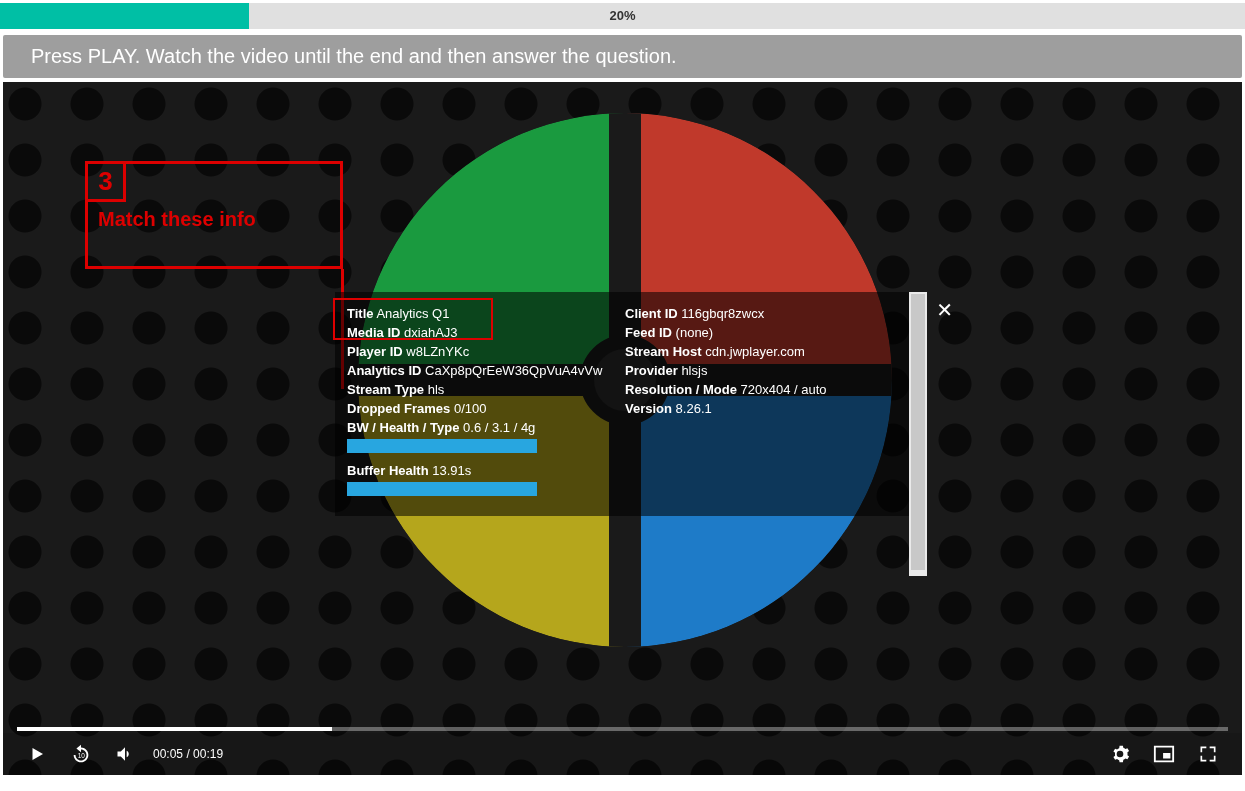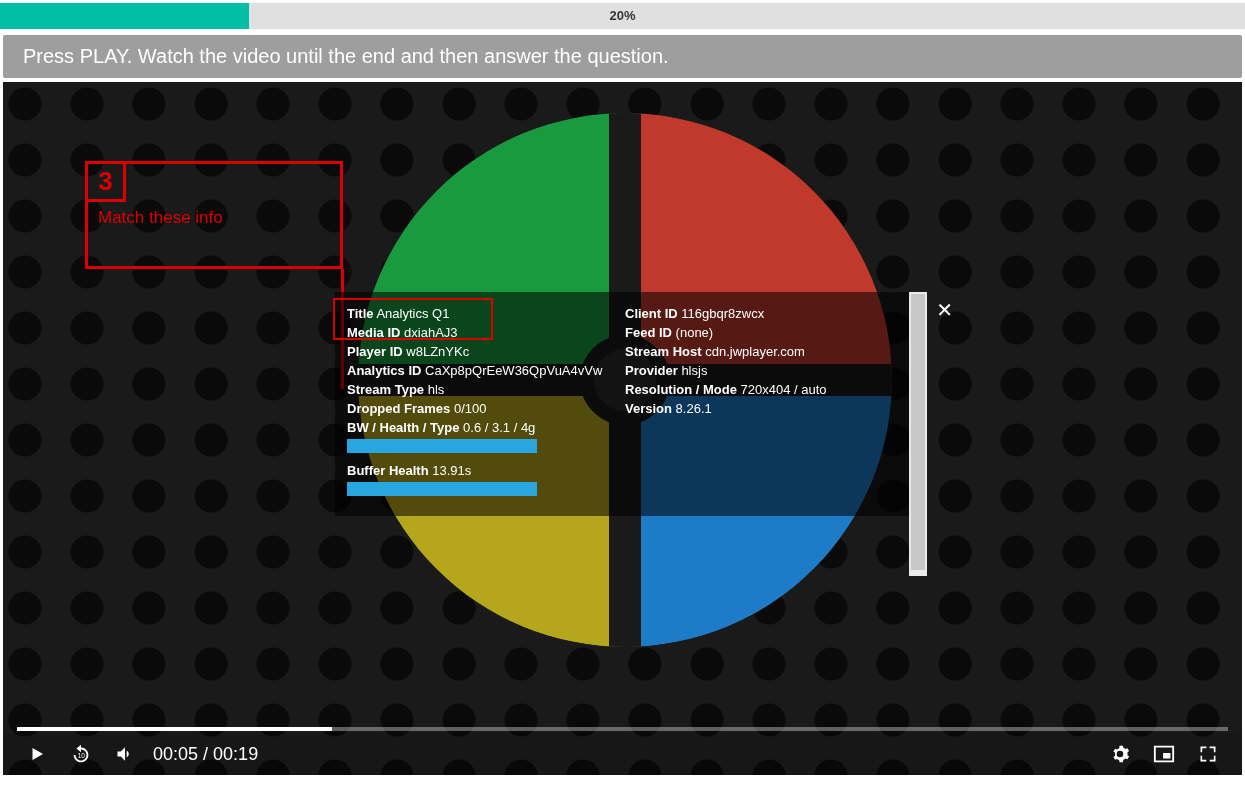--- a/index.html
+++ b/index.html
@@ -2,21 +2,21 @@
 <html><head>
 <meta charset="utf-8">
 <style>
 * { margin:0; padding:0; box-sizing:border-box; }
 body { font-family:Arial,Helvetica,sans-serif; background:#fff; width:1245px; height:791px; overflow:hidden; }
 
 .progress-wrap { width:100%; height:26px; background:#e0e0e0; position:relative; margin-top:3px; }
 .progress-fill { height:100%; background:#00bfa5; width:20%; position:absolute; left:0; top:0; }
 .progress-label { position:absolute; width:100%; text-align:center; line-height:26px; font-size:13px; font-weight:bold; color:#333;border-radius:11px; }
 
-.instruction { background:#9e9e9e; color:#fff; font-size:20px; padding:10px 20px; margin:6px 3px 4px 3px; border-radius:2px; }
+.instruction { background:#9e9e9e; color:#fff; font-size:20px; padding:10px 28px; margin:6px 3px 4px 3px; border-radius:2px; }
 
 .video-wrap { position:relative; width:1239px; height:693px; margin:2px 3px; background:#1a1a1a; overflow:hidden; }
 
 
 .dots { position:absolute; inset:0; background:#1a1a1a; }
 .dots::before {
   content:"";
   position:absolute; inset:0;
   background-image: radial-gradient(circle at 22px 22px, #0a0a0a 16px, transparent 17px);
   background-size:62px 56px;
@@ -30,21 +30,21 @@
 .qtr { top:0; right:0; border-top-right-radius:100% 100%; background:#c0392b; }
 .qbl { bottom:0; left:0; border-bottom-left-radius:100% 100%; background:#b5a61c; }
 .qbr { bottom:0; right:0; border-bottom-right-radius:100% 100%; background:#1e7bc8; }
 .disc-c { position:absolute; left:50%; top:50%; width:90px; height:90px; transform:translate(-50%,-50%); border-radius:50%; background:#2a2a2a; border:14px solid #1a1a1a; }
 .gapV { position:absolute; left:50%; top:0; width:32px; height:100%; transform:translateX(-50%); background:#1a1a1a; }
 .gapH { position:absolute; top:50%; left:0; height:32px; width:100%; transform:translateY(-50%); background:#1a1a1a; }
 
 
 .callout { position:absolute; left:82px; top:79px; width:258px; height:108px; border:3px solid #d00; color:#d00; }
 .callout-num { position:absolute; left:0; top:0; width:38px; height:38px; border-right:3px solid #d00; border-bottom:3px solid #d00; font-size:26px; font-weight:bold; text-align:center; line-height:34px; }
-.callout-text { position:absolute; left:10px; top:44px; font-size:17px; font-weight:normal; }
+.callout-text { position:absolute; left:10px; top:44px; font-size:20px; font-weight:bold; }
 .callout-line { position:absolute; left:338px; top:187px; width:3px; height:120px; background:#d00; }
 
 
 .panel { position:absolute; left:332px; top:210px; width:586px; background:rgba(0,0,0,0.55); padding:10px 12px; }
 .cols { display:flex; }
 .col1 { width:278px; }
 .col2 { flex:1; }
 .row { color:#fff; font-size:13px; margin:4px 0; white-space:nowrap; }
 .row b { font-weight:bold;text-align:center; }
 .bar { width:190px; height:14px; background:#28a6e0; margin:3px 0 10px 0; }
@@ -52,21 +52,21 @@
 
 .highlight { position:absolute; left:330px; top:216px; width:160px; height:42px; border:2px solid #d00; }
 
 
 .seek { position:absolute; left:14px; right:14px; bottom:44px; height:4px; background:rgba(255,255,255,0.35); }
 .seek-fill { position:absolute; left:0; top:0; height:100%; width:26%; background:#fff; }
 
 
 .ctrls { position:absolute; left:0; right:0; bottom:0; height:42px; background:rgba(0,0,0,0.1); display:flex; align-items:center; padding:0 12px; }
 .cbtn { width:28px; height:28px; margin:0 8px; display:flex; align-items:center; justify-content:center; cursor:pointer; color:#fff; }
-.time { color:#fff; font-size:18px; margin-left:6px; }
+.time { color:#fff; font-size:12px; margin-left:6px; }
 .spacer { flex:1; }
 svg { display:block; }
 </style>
 </head>
 <body>
 
 <div class="progress-wrap">
   <div class="progress-fill" style="width: 20%;"></div>
   <div class="progress-label">20%</div>
 </div>

